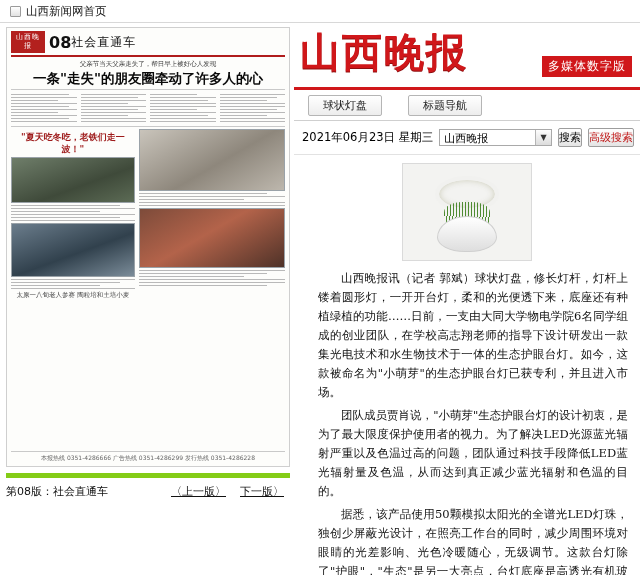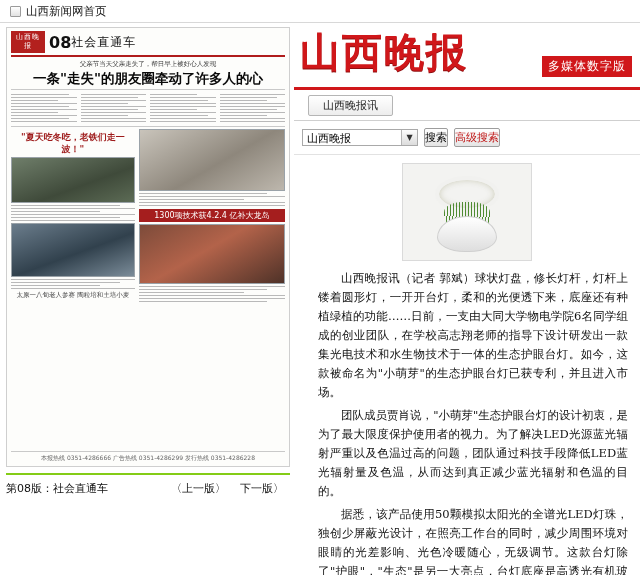--- a/index.html
+++ b/index.html
@@ -201,35 +201,35 @@
     padding-top: 2px;
     font-size: 6px;
     color: #666;
     text-align: center;
   }
 
   
   .np-footer {
     width: 284px;
     margin-top: 6px;
-    border-top: 2px solid #84cc16;
+    border-top: 5px solid #84cc16;
     padding-top: 6px;
     display: flex;
     align-items: center;
     font-size: 11px;
     color: #111;
   }
   .np-footer .fleft { white-space: nowrap; }
   .np-footer .fright {
     margin-left: auto;
     display: flex;
     gap: 14px;
     padding-right: 6px;
   }
-  .np-footer .fright span { cursor: pointer; }
+  .np-footer .fright span { cursor: pointer; text-decoration: underline; }
 
   
   .masthead {
     height: 56px;
     position: relative;
     padding-top: 6px;
   }
   .masthead .logo {
     font-family: "DejaVu Serif", "Liberation Serif", serif;
     font-weight: bold;
@@ -495,21 +495,20 @@
           </div>
           <div class="np-col" style="flex:1.3">
             <div class="photo ph3"></div>
             <span class="fakelines">
               <i class="m"></i>
                 <i></i>
                 <i class="s"></i>
                 <i></i>
                 <i></i>
             </span>
-            <div class="np-band">1300项技术获4.2.4 亿补大龙岛</div>
             <div class="photo ph4"></div>
             <span class="fakelines">
               <i></i>
                 <i class="m"></i>
                 <i class="s"></i>
                 <i></i>
                 <i></i>
                 <i class="m"></i>
             </span>
           </div>
@@ -529,24 +528,26 @@
 
     <div class="right-col">
 
       <div class="masthead">
         <div class="logo">山西晚报</div>
         <div class="digital">多媒体数字版</div>
       </div>
       <div class="redline"></div>
 
       <div class="tabsrow">
-        <div class="tab">山西晚报讯</div>
+        <div class="tab">球状灯盘</div>
+        <div class="tab">标题导航</div>
       </div>
 
       <div class="searchrow">
+        <span class="date-text">2021年06月23日 星期三</span>
         <span class="select-box">
           <span>山西晚报</span>
           <span class="arrow">▼</span>
         </span>
         <span class="btn">搜索</span>
         <span class="btn adv">高级搜索</span>
       </div>
 
       <div class="prodwrap">
         <div class="prod">

